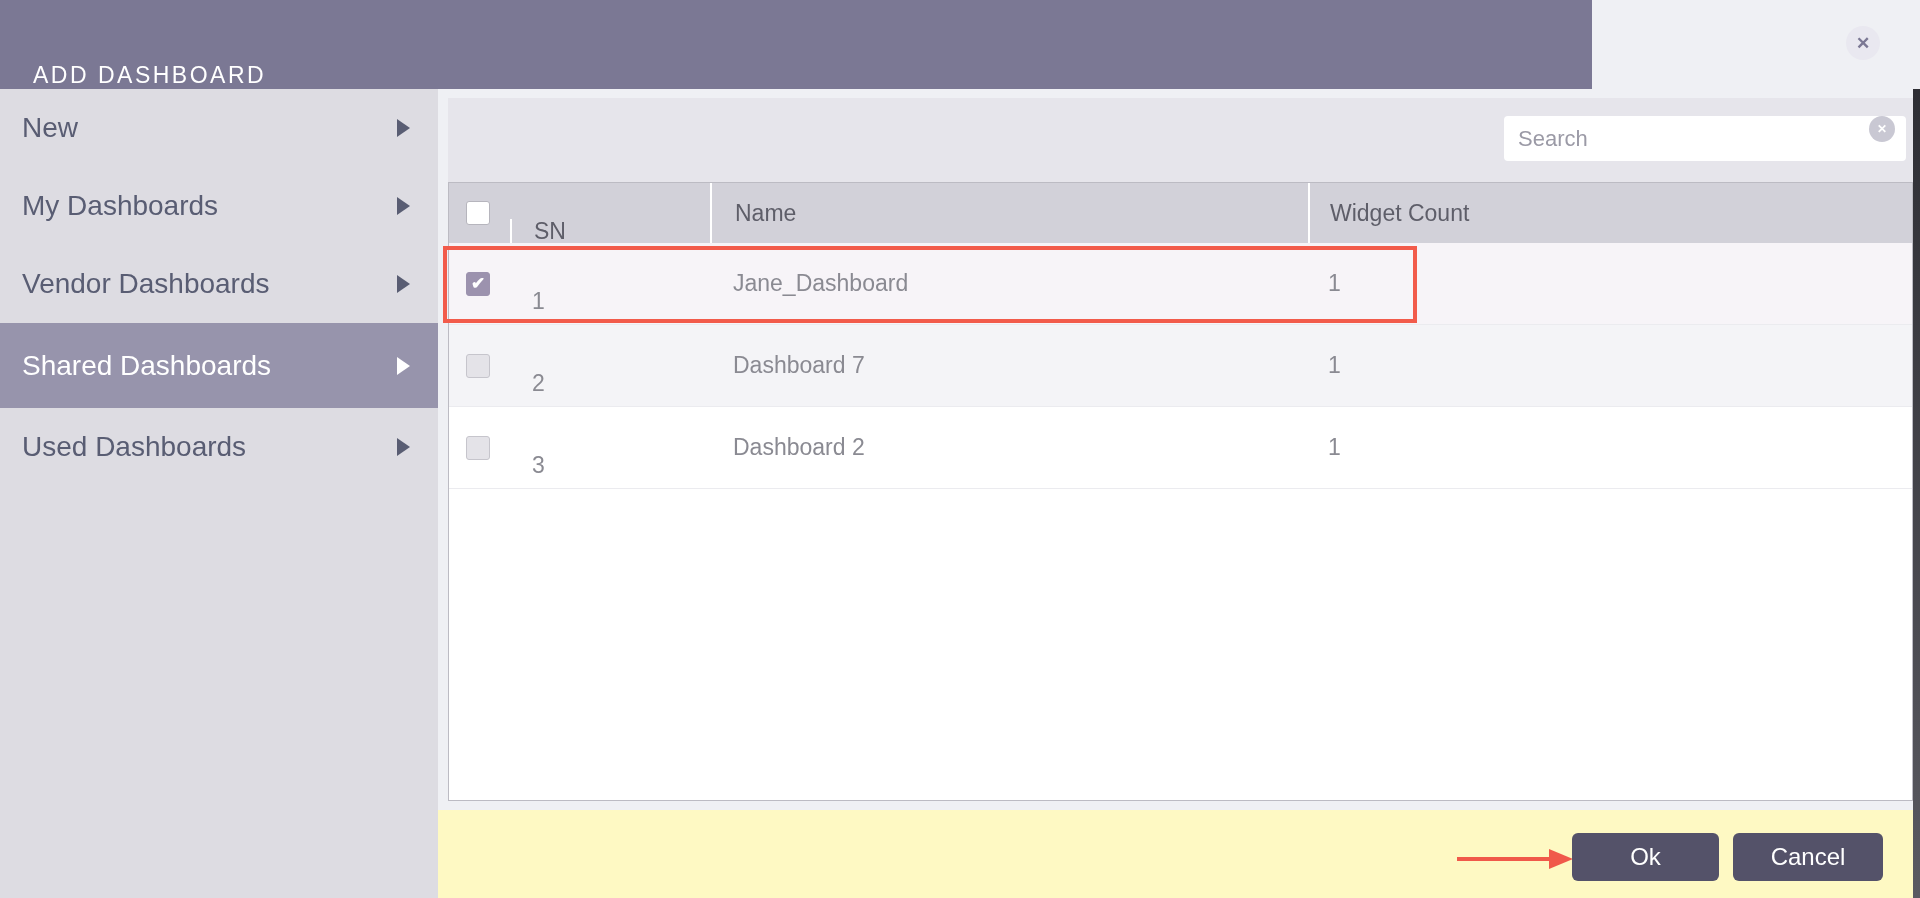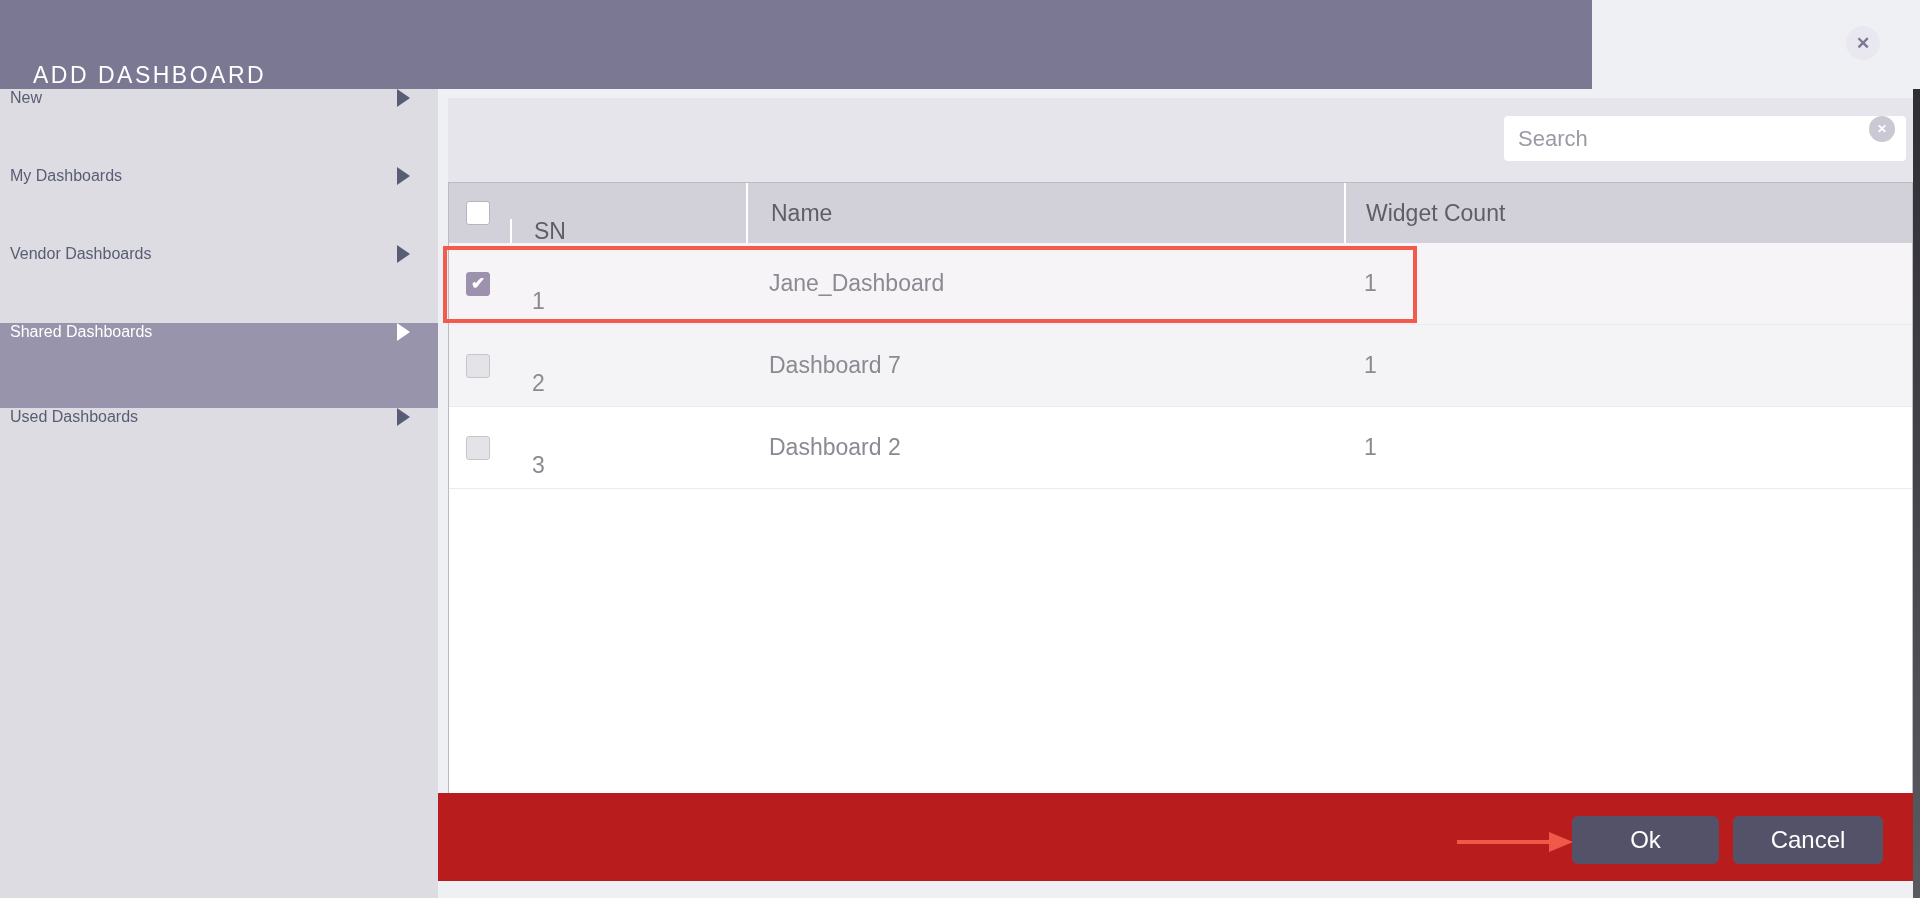--- a/index.html
+++ b/index.html
@@ -13,22 +13,22 @@
   .titlebar .title { color:#ffffff; font-size:23px; letter-spacing:2.5px;
                      margin-left:33px; font-weight:400; }
   .close-btn { position:absolute; left:1846px; top:26px; width:34px; height:34px;
                border-radius:50%; background:#e9e8f0; display:flex;
                align-items:center; justify-content:center; cursor:pointer; }
   .close-btn span { color:#7b7894; font-size:17px; font-weight:bold; line-height:1; }
 
   
   .sidebar { position:absolute; left:0; top:89px; width:438px; height:809px;
              background:#dddce2; }
-  .side-item { position:relative; height:78px; display:flex; 
-               padding-left:10px; font-size:16px; color:#595d73; cursor:pointer; }
+  .side-item { position:relative; height:78px; display:flex; align-items:center;
+               padding-left:22px; font-size:28px; color:#595d73; cursor:pointer; }
   .side-item .caret { position:absolute; right:28px; width:0; height:0;
                       border-top:9px solid transparent; border-bottom:9px solid transparent;
                       border-left:13px solid #595d73; }
   .side-item.selected { background:#9794ac; color:#ffffff; height:85px; }
   .side-item.selected .caret { border-left-color:#ffffff; }
 
   
   .main { position:absolute; left:438px; top:89px; width:1475px; height:809px;
           background:#eff0f4; }
   .toolbar { position:absolute; left:10px; top:9px; width:1465px; height:84px;
@@ -43,43 +43,43 @@
                   background:#c9c8d3; display:flex; align-items:center;
                   justify-content:center; cursor:pointer; flex:0 0 auto; }
   .search-clear span { color:#ffffff; font-size:12px; font-weight:bold; line-height:1; }
 
   
   .table { position:absolute; left:10px; top:93px; width:1465px; height:619px;
            background:#ffffff; border:1px solid #bcbbc3; }
   .t-head { display:flex; height:60px; background:#d2d1d9; }
   .t-row  { display:flex; height:82px; border-bottom:1px solid #ebebef; }
   .col-check { width:61px; display:flex; align-items:center; flex:0 0 auto; }
-  .col-sn    { width:236px; display:flex; align-items:center; padding-left:22px; flex:0 0 auto;margin-top:36px; }
+  .col-sn    { width:200px; display:flex; align-items:center; padding-left:22px; flex:0 0 auto;margin-top:36px; }
   .col-name  { width:598px; display:flex; align-items:center; padding-left:23px; flex:0 0 auto; }
   .col-count { flex:1; display:flex; align-items:center; padding-left:20px; }
   .t-head .col-sn, .t-head .col-name, .t-head .col-count { border-left:2px solid #ffffff; }
   .t-head div { font-size:23px; color:#5e5e69; }
   .t-row div { font-size:23px; color:#8a8a92; }
   .row-1 { background:#f7f4f8; }
   .row-2 { background:#f4f4f7; }
   .row-3 { background:#ffffff; }
 
   .checkbox { width:24px; height:24px; margin-left:17px; border-radius:3px; }
   .checkbox.empty   { background:#ffffff; border:1px solid #b6b5bd; }
   .checkbox.unchecked { background:#e4e3e8; border:1px solid #c6c5cc; }
   .checkbox.checked { background:#9c92ae; border:1px solid #9c92ae; display:flex;
                       align-items:center; justify-content:center; }
   .checkbox.checked span { color:#ffffff; font-size:17px; font-weight:bold; line-height:1; }
 
   .highlight-rect { position:absolute; left:5px; top:157px; width:974px; height:77px;
                     border:4px solid #f25b4b; pointer-events:none; z-index:5; }
 
   
-  .footer { position:absolute; left:0; top:704px; width:1475px; height:88px;
-            background:#b91c1c; }
+  .footer { position:absolute; left:0; top:721px; width:1475px; height:88px;
+            background:#fef9c3; }
   .btn { position:absolute; top:23px; height:48px; border:none; border-radius:6px;
          background:#545269; color:#ffffff; font-size:24px; cursor:pointer;
          font-family:"Liberation Sans", sans-serif; }
   .btn-ok { left:1134px; width:147px; }
   .btn-cancel { left:1295px; width:150px; }
   .arrow-annotation { position:absolute; left:1019px; top:37px; width:116px; height:24px; }
 
   .dark-strip { position:absolute; left:1913px; top:89px; width:7px; height:809px;
                 background:linear-gradient(#2e2e34, #5a5a61); }
 </style>

